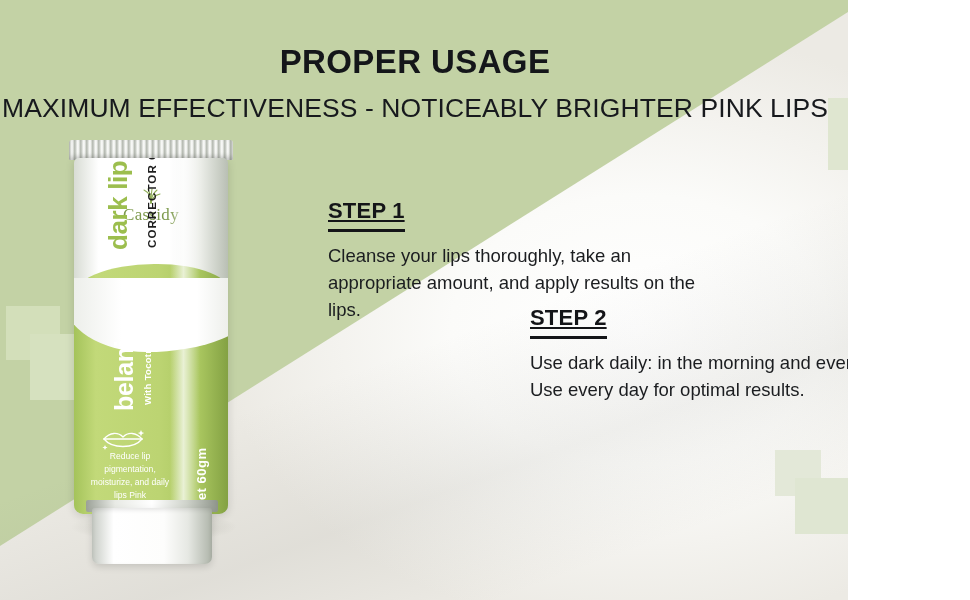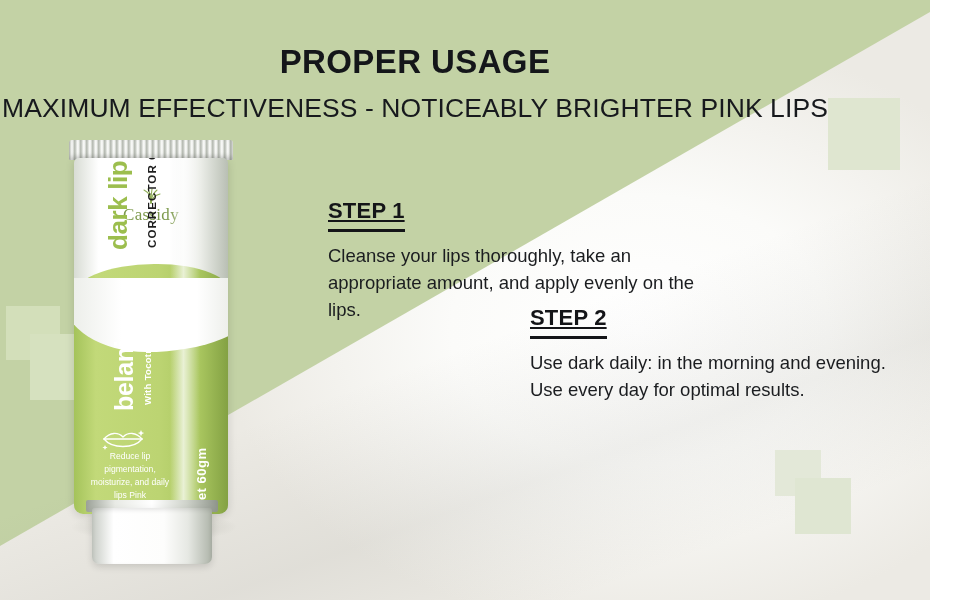--- a/index.html
+++ b/index.html
@@ -3,21 +3,21 @@
 <meta charset="utf-8">
 <style>
   * { margin:0; padding:0; box-sizing:border-box; }
   html, body {
     width:970px; height:600px;
     font-family:"Liberation Sans", sans-serif;
     overflow:hidden;
   }
   #infographic {
     position:relative;
-    width:930px; height:600px;
+    width:848px; height:600px;
     background:#f2f1ed;
     overflow:hidden;
   }
 
   
   .bg-light {
     position:absolute; inset:0;
     background:
       radial-gradient(ellipse 420px 300px at 640px 330px, #ffffff 0%, #fbfbf9 45%, #eceae4 100%),
       linear-gradient(145deg,#f4f3ef 0%,#fafaf8 45%,#e9e7e1 100%);
@@ -197,21 +197,21 @@
   <div class="cross c-br-a"></div>
   <div class="cross c-br-b"></div>
 
   <div class="headings">
     <div class="title">PROPER USAGE</div>
     <div class="subtitle">MAXIMUM EFFECTIVENESS - NOTICEABLY BRIGHTER PINK LIPS</div>
   </div>
 
   <div class="step" id="step-1">
     <div class="step-title">STEP 1</div>
-    <div class="step-body">Cleanse your lips thoroughly, take an appropriate amount, and apply evenly on the lips.</div>
+    <div class="step-body">Cleanse your lips thoroughly, take an appropriate amount, and apply results on the lips.</div>
   </div>
 
   <div class="step" id="step-2">
     <div class="step-title">STEP 2</div>
     <div class="step-body">Use dark daily: in the morning and evening. Use every day for optimal results.</div>
   </div>
 
 
   <div id="tube">
     <div class="tube-shadow"></div>

